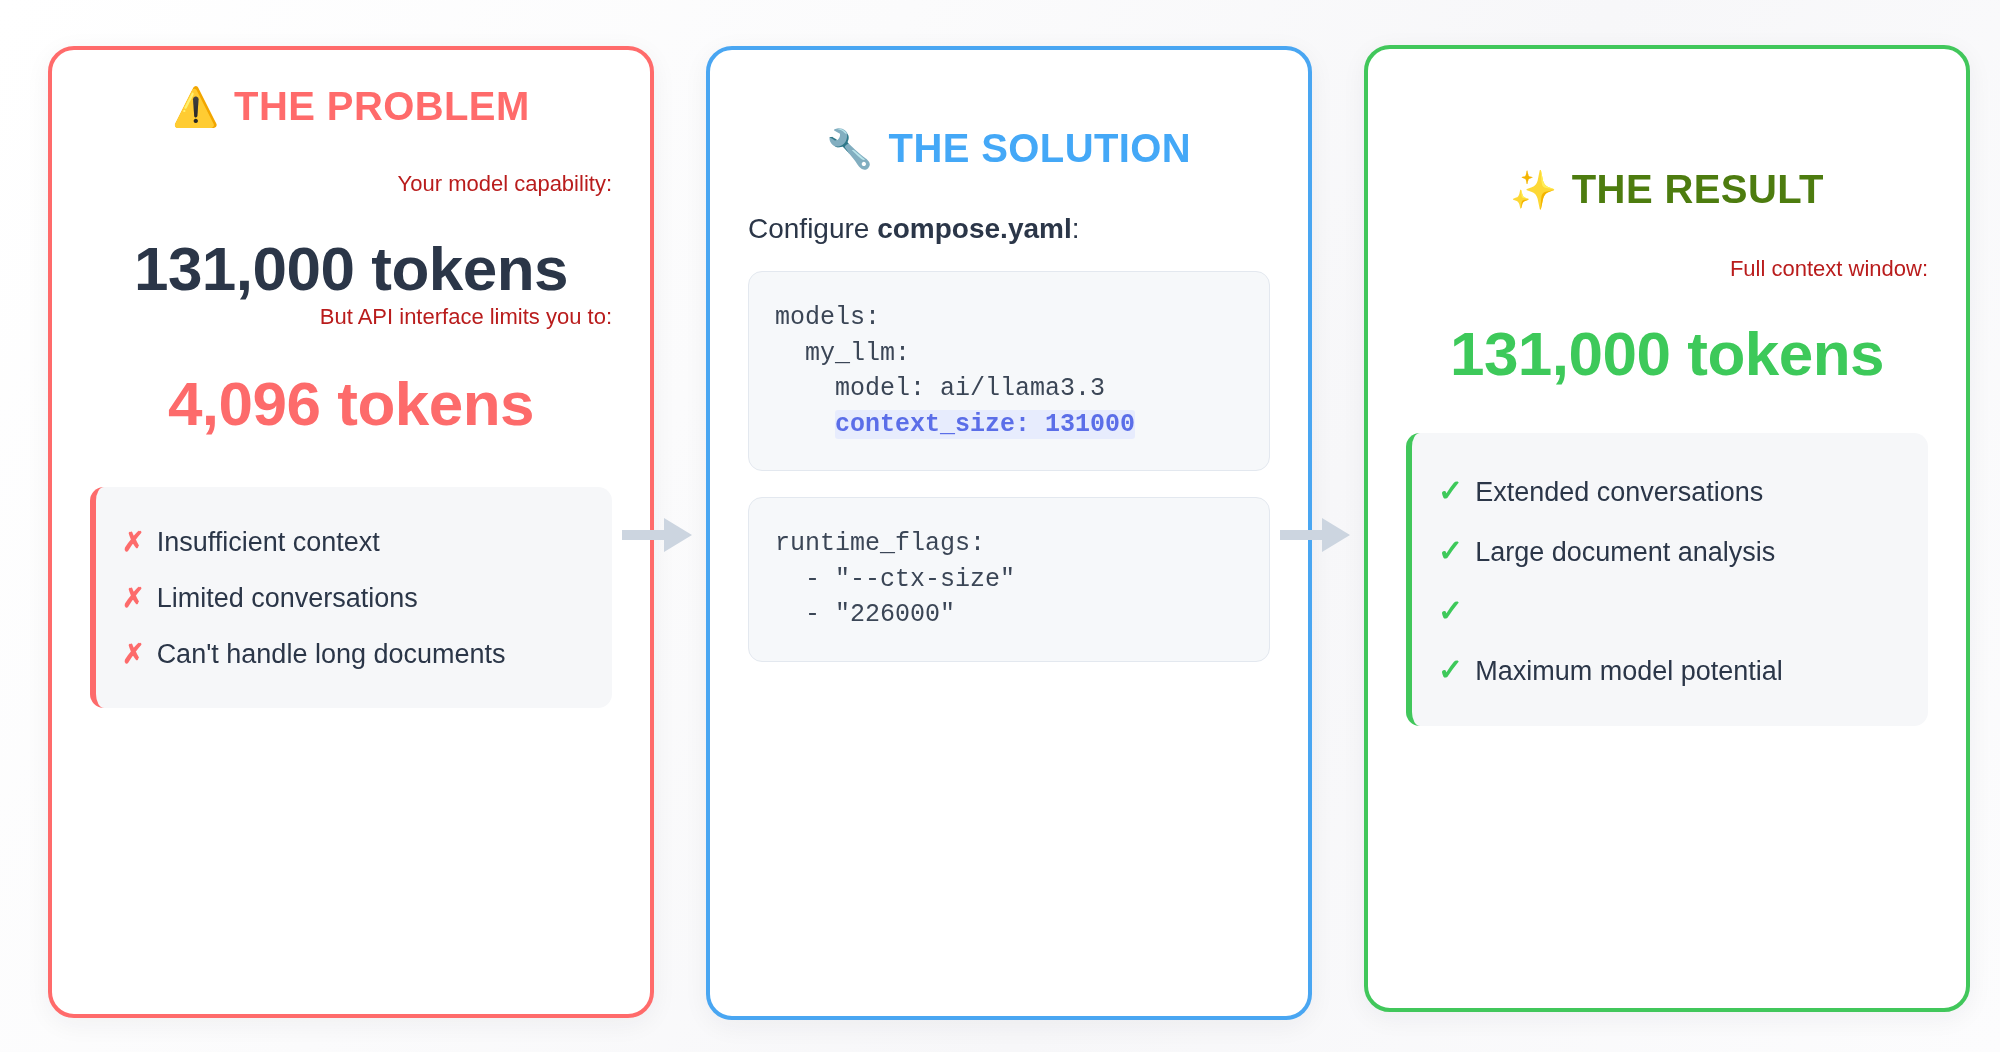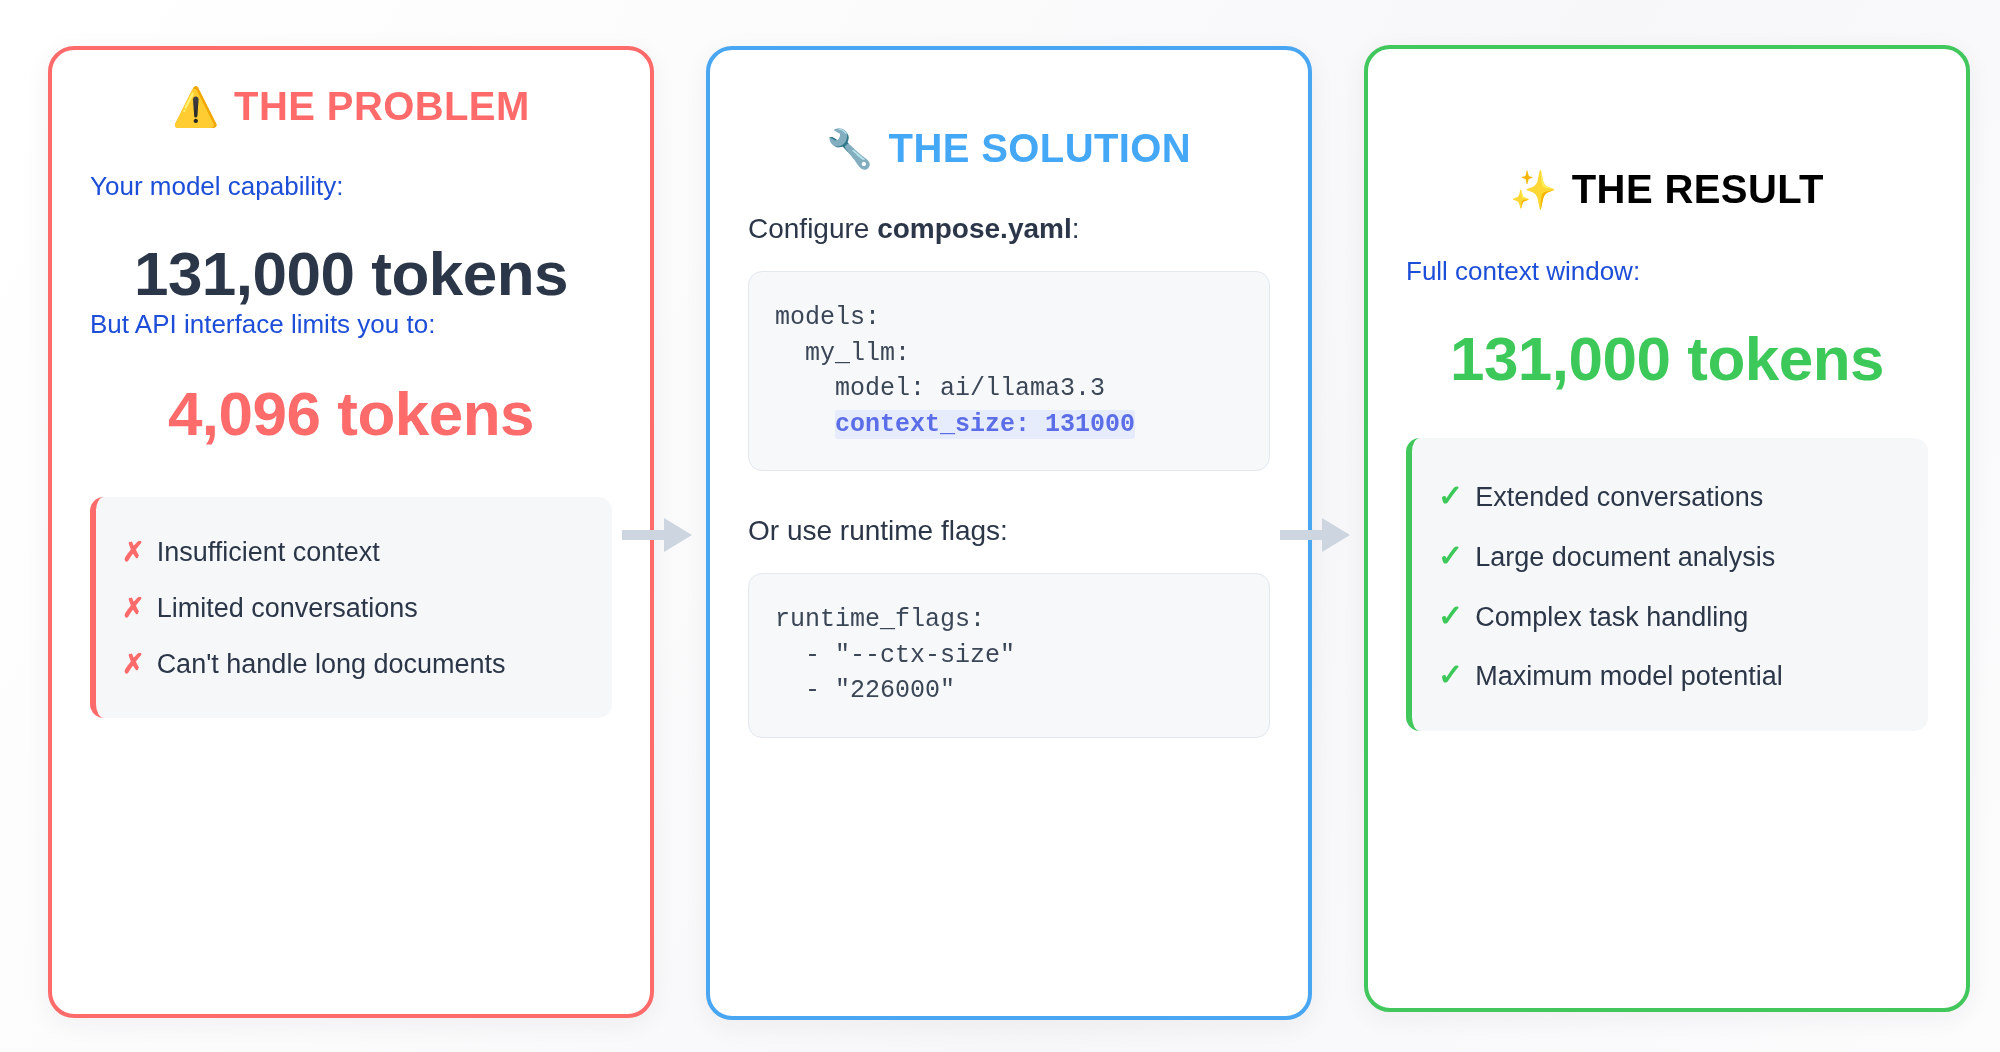--- a/index.html
+++ b/index.html
@@ -64,26 +64,26 @@
     letter-spacing: 0.4px;
     white-space: nowrap;
   }
   .card-title .emoji {
     font-size: 38px;
     line-height: 1;
     display: inline-block;
   }
   #card-problem  .card-title .title-text { color: #FF6B6B; }
   #card-solution .card-title .title-text { color: #44A8F7; }
-  #card-result   .card-title .title-text { color: #000000; text-align: right; }
+  #card-result   .card-title .title-text { color: #4d7c0f; text-align: right; }
 
   .caption {
-    text-align: left;
-    font-size: 26px;
-    color: #1d4ed8;
+    text-align: right;
+    font-size: 22px;
+    color: #b91c1c;
     font-weight: normal;
   }
 
   .big-number {
     text-align: center;
     font-size: 62px;
     font-weight: bold;
     letter-spacing: -0.5px;
     white-space: nowrap;
   }
@@ -213,21 +213,20 @@
         <span class="title-text">THE SOLUTION</span>
       </div>
 
       <div class="code-label sol-label1"><span>Configure </span><b>compose.yaml</b><span>:</span></div>
 
       <pre class="code-block sol-code1"><span>models:
   my_llm:
     model: ai/llama3.3
     </span><span class="hl">context_size: 131000</span></pre>
 
-      <div class="code-label sol-label2">Or use runtime flags:</div>
 
       <pre class="code-block sol-code2">runtime_flags:
   - "--ctx-size"
   - "226000"</pre>
     </div>
   </section>
 
   <div class="flow-arrow" id="arrow-2">
     <svg viewBox="0 0 72 40" xmlns="http://www.w3.org/2000/svg" aria-hidden="true">
       <path d="M0 15 L42 15 L42 3 L70 20 L42 37 L42 25 L0 25 Z" fill="#ccd5e0"></path>
@@ -248,21 +247,20 @@
         <div class="feature-item pos">
           <span class="mark">✓</span>
           <span>Extended conversations</span>
         </div>
         <div class="feature-item pos">
           <span class="mark">✓</span>
           <span>Large document analysis</span>
         </div>
         <div class="feature-item pos">
           <span class="mark">✓</span>
-          <span>Complex task handling</span>
         </div>
         <div class="feature-item pos">
           <span class="mark">✓</span>
           <span>Maximum model potential</span>
         </div>
       </div>
     </div>
   </section>
 
 </div>

